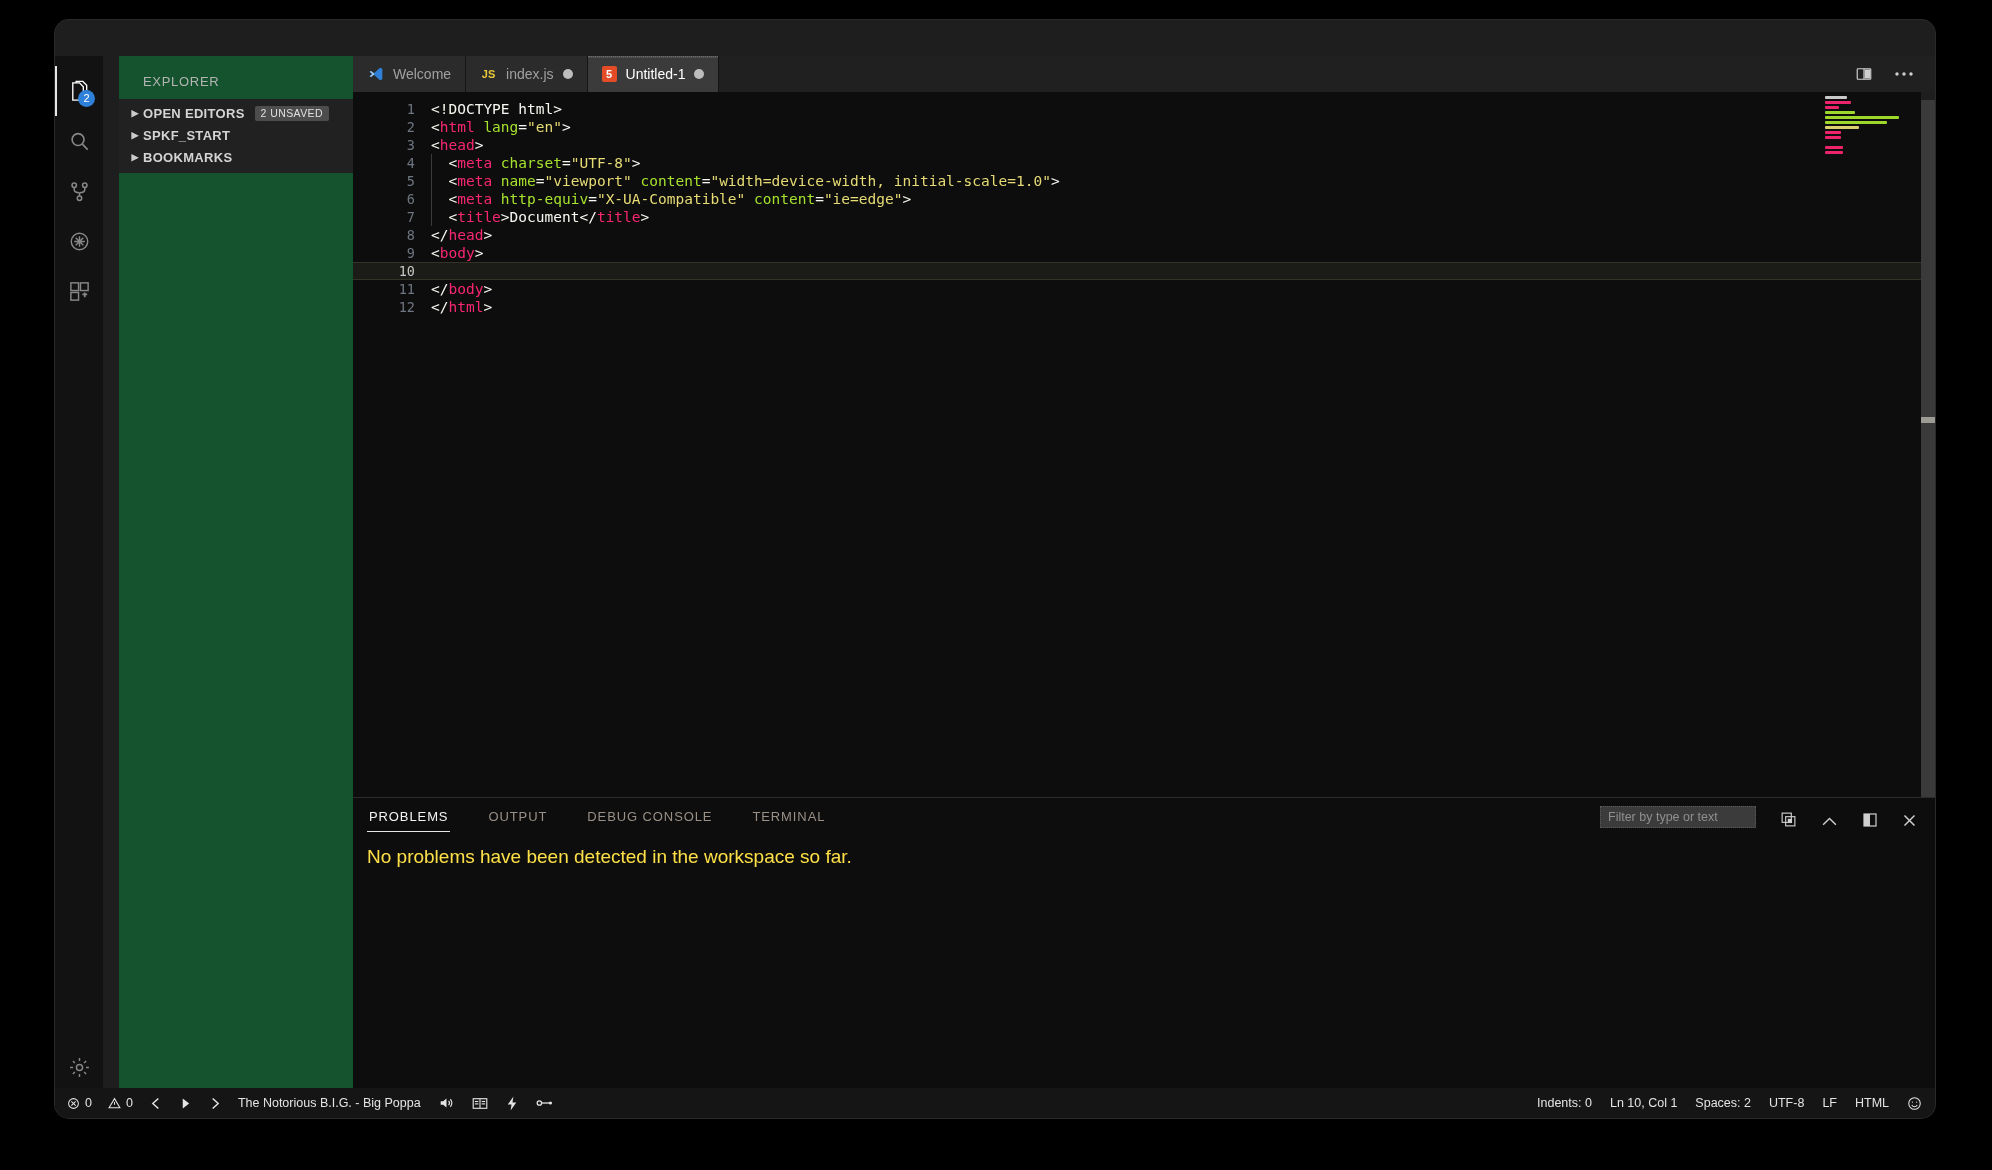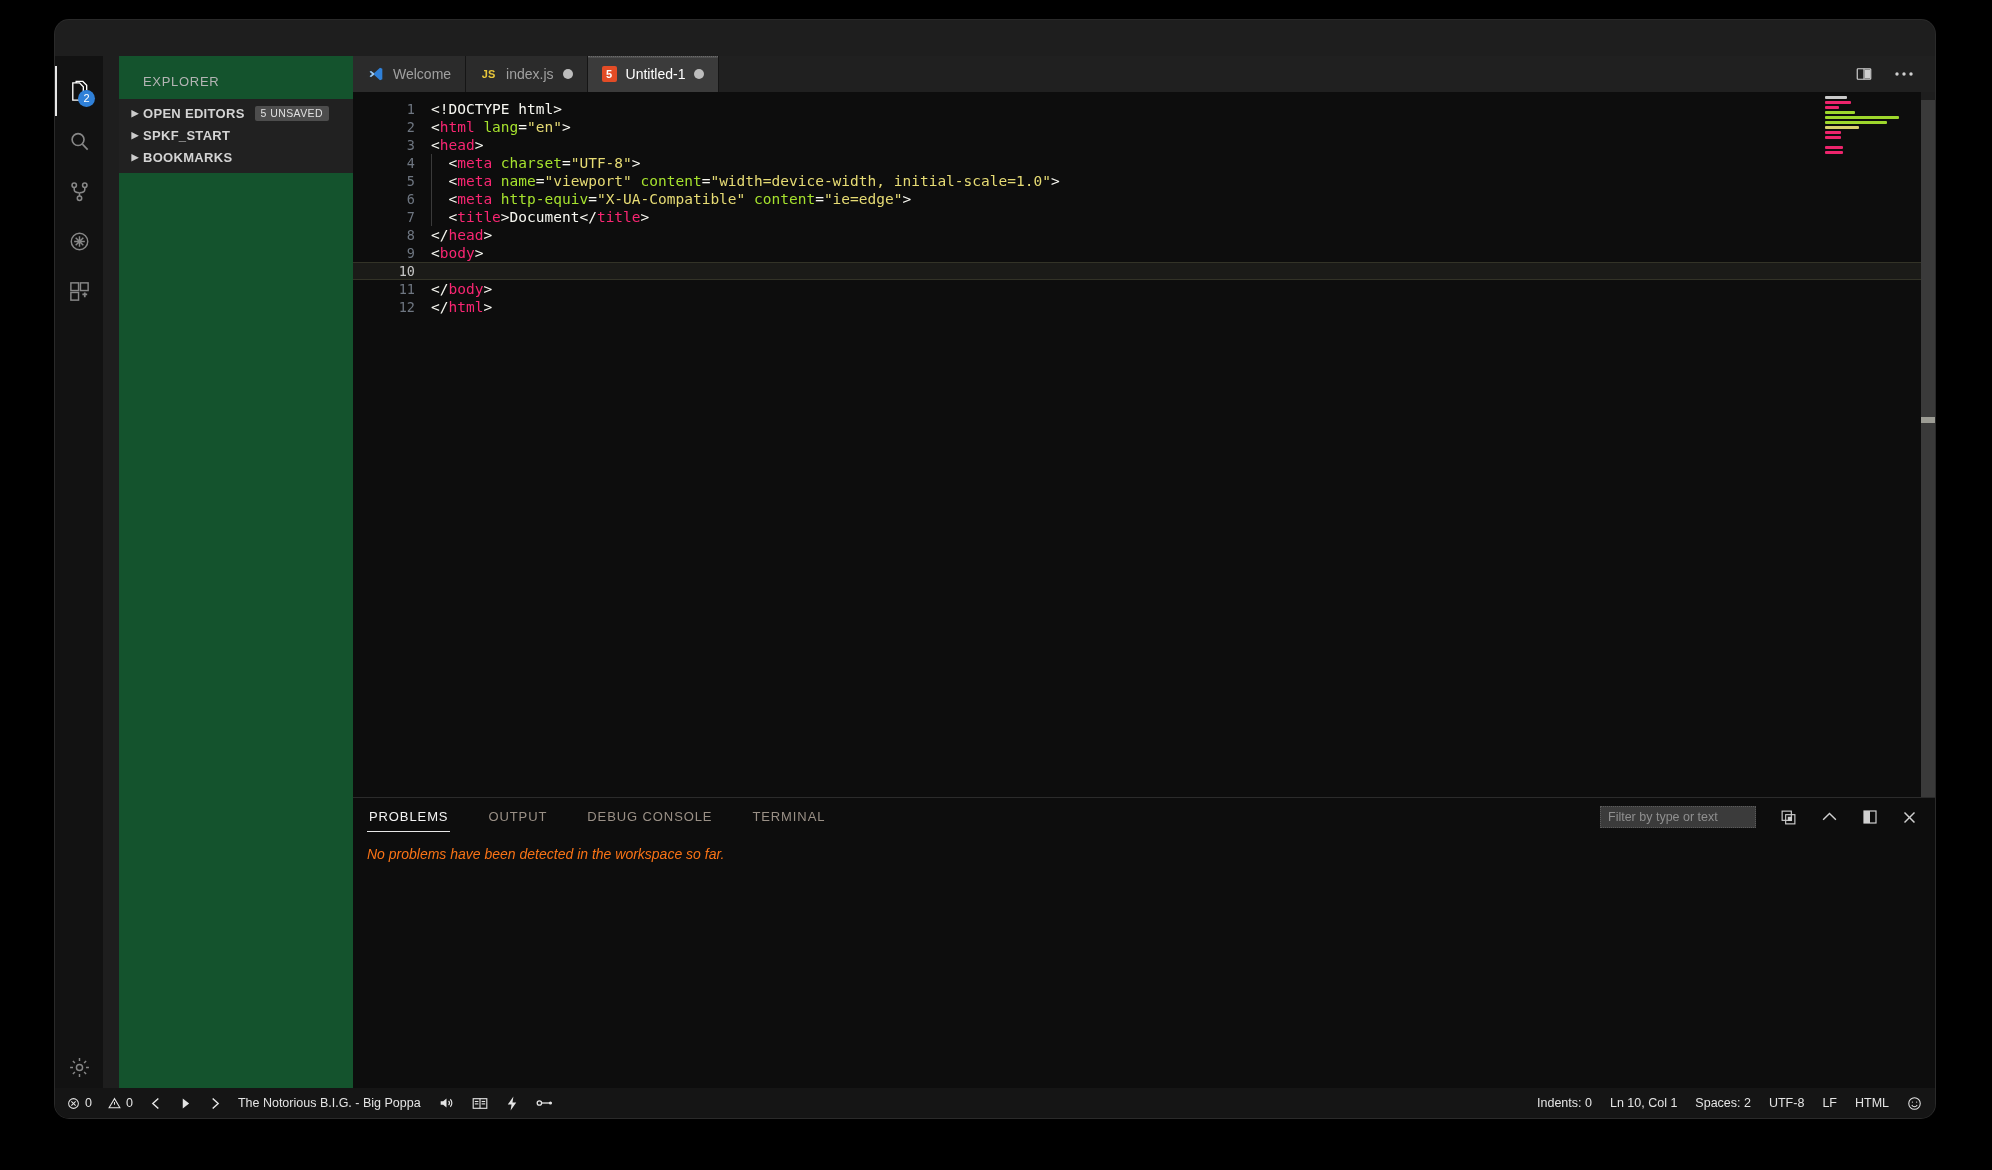--- a/index.html
+++ b/index.html
@@ -356,42 +356,41 @@
   .panel-tab.active::after {
     content: "";
     position: absolute;
     left: 0; right: 0; bottom: 0;
     height: 1px;
     background: #e7e7e7;
   }
   #panel-actions {
     margin-left: auto;
     display: flex;
-    align-items: center;
+    align-items: flex-end;
     gap: 24px;
     padding-right: 18px;
     color: #d0d0d0;
   }
   #panel-filter {
     width: 156px;
     height: 22px;
     background: #3b3b3b;
     border: 1px dotted #5a5a5a;
     color: #8f8f8f;
     font-size: 12.5px;
     padding: 0 7px;
     display: flex;
     align-items: center;
     box-sizing: border-box;
   }
   #panel-body {
-    color: #f97316;
-    font-size: 14px;
+    color: #fde047;
+    font-size: 19px;
     padding: 10px 0 0 14px;
-    font-style: italic;
   }
 
   
   #statusbar {
     position: absolute;
     left: 0;
     right: 0;
     bottom: 0;
     height: 30px;
     background: #151515;
@@ -486,21 +485,21 @@
     </div>
   </div>
 
   <div id="sidebar">
     <div id="sidebar-title">EXPLORER</div>
     <div id="explorer-sections">
 
       <div class="exp-row">
         <span class="twisty">▶</span>
         <span>OPEN EDITORS</span>
-        <span class="exp-badge">5 UNSAVED</span>
+        <span class="exp-badge">2 UNSAVED</span>
       </div>
 
       <div class="exp-row">
         <span class="twisty">▶</span>
         <span>SPKF_START</span>
       </div>
 
       <div class="exp-row">
         <span class="twisty">▶</span>
         <span>BOOKMARKS</span>

